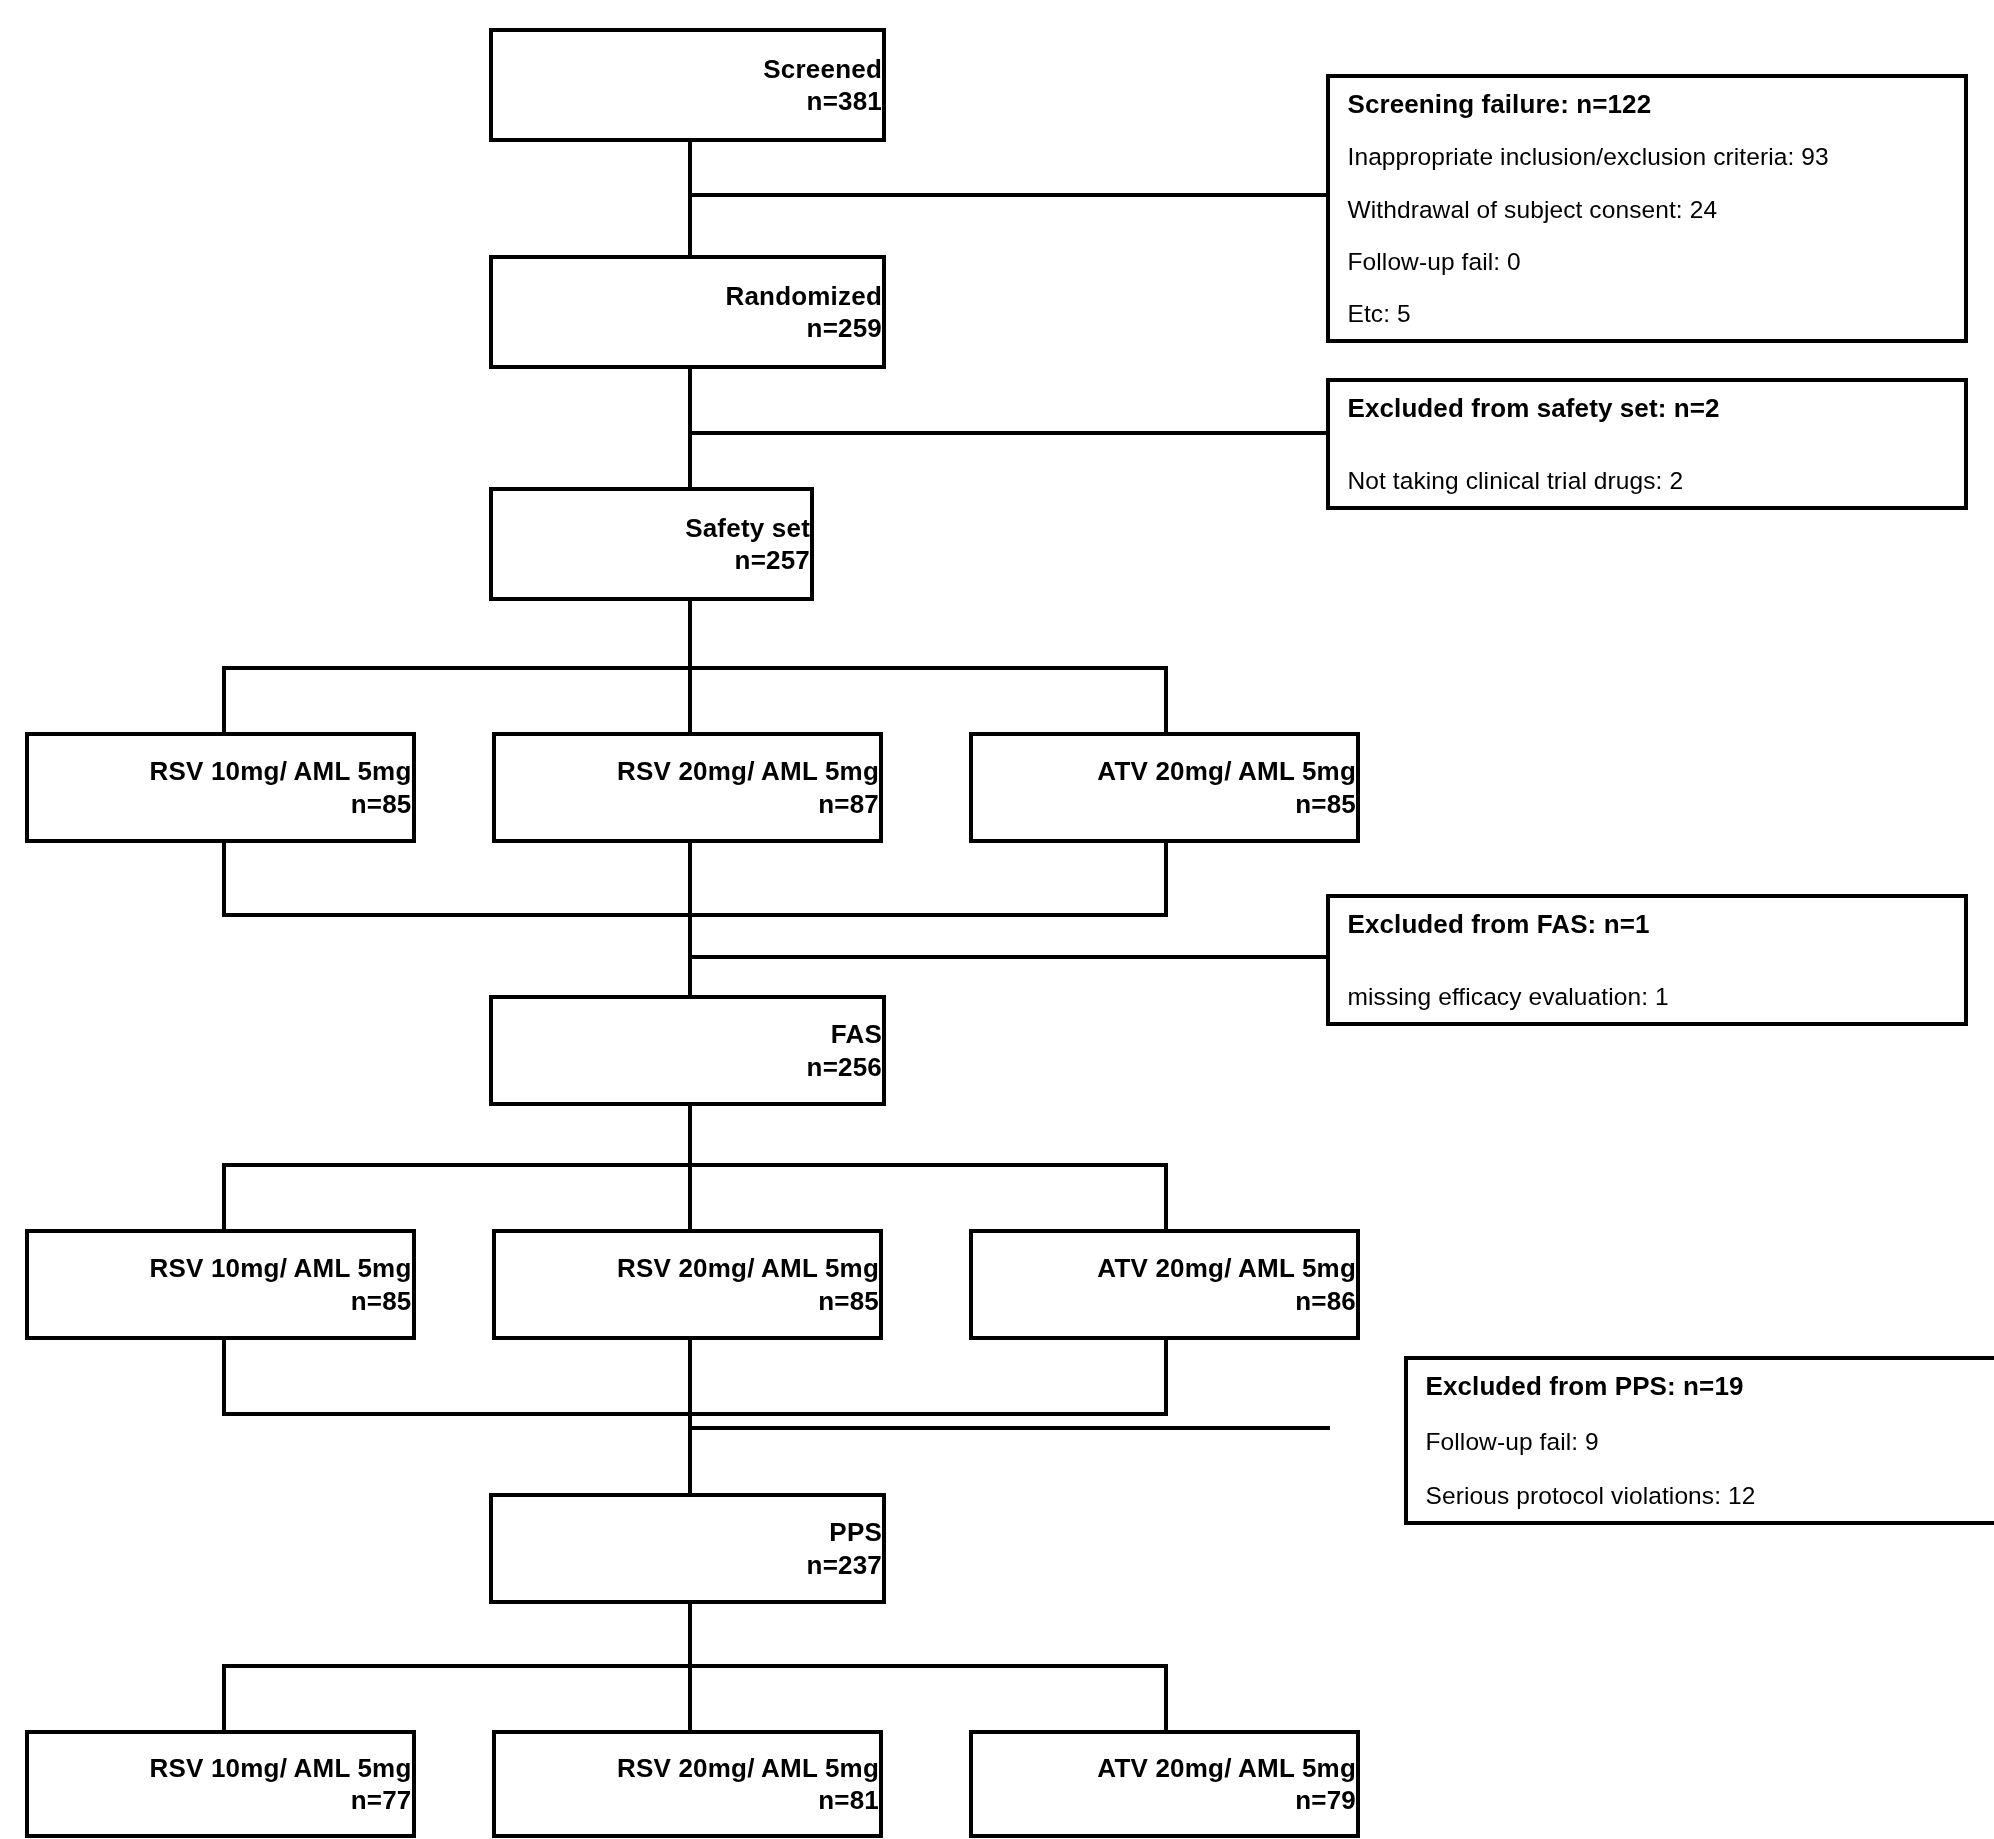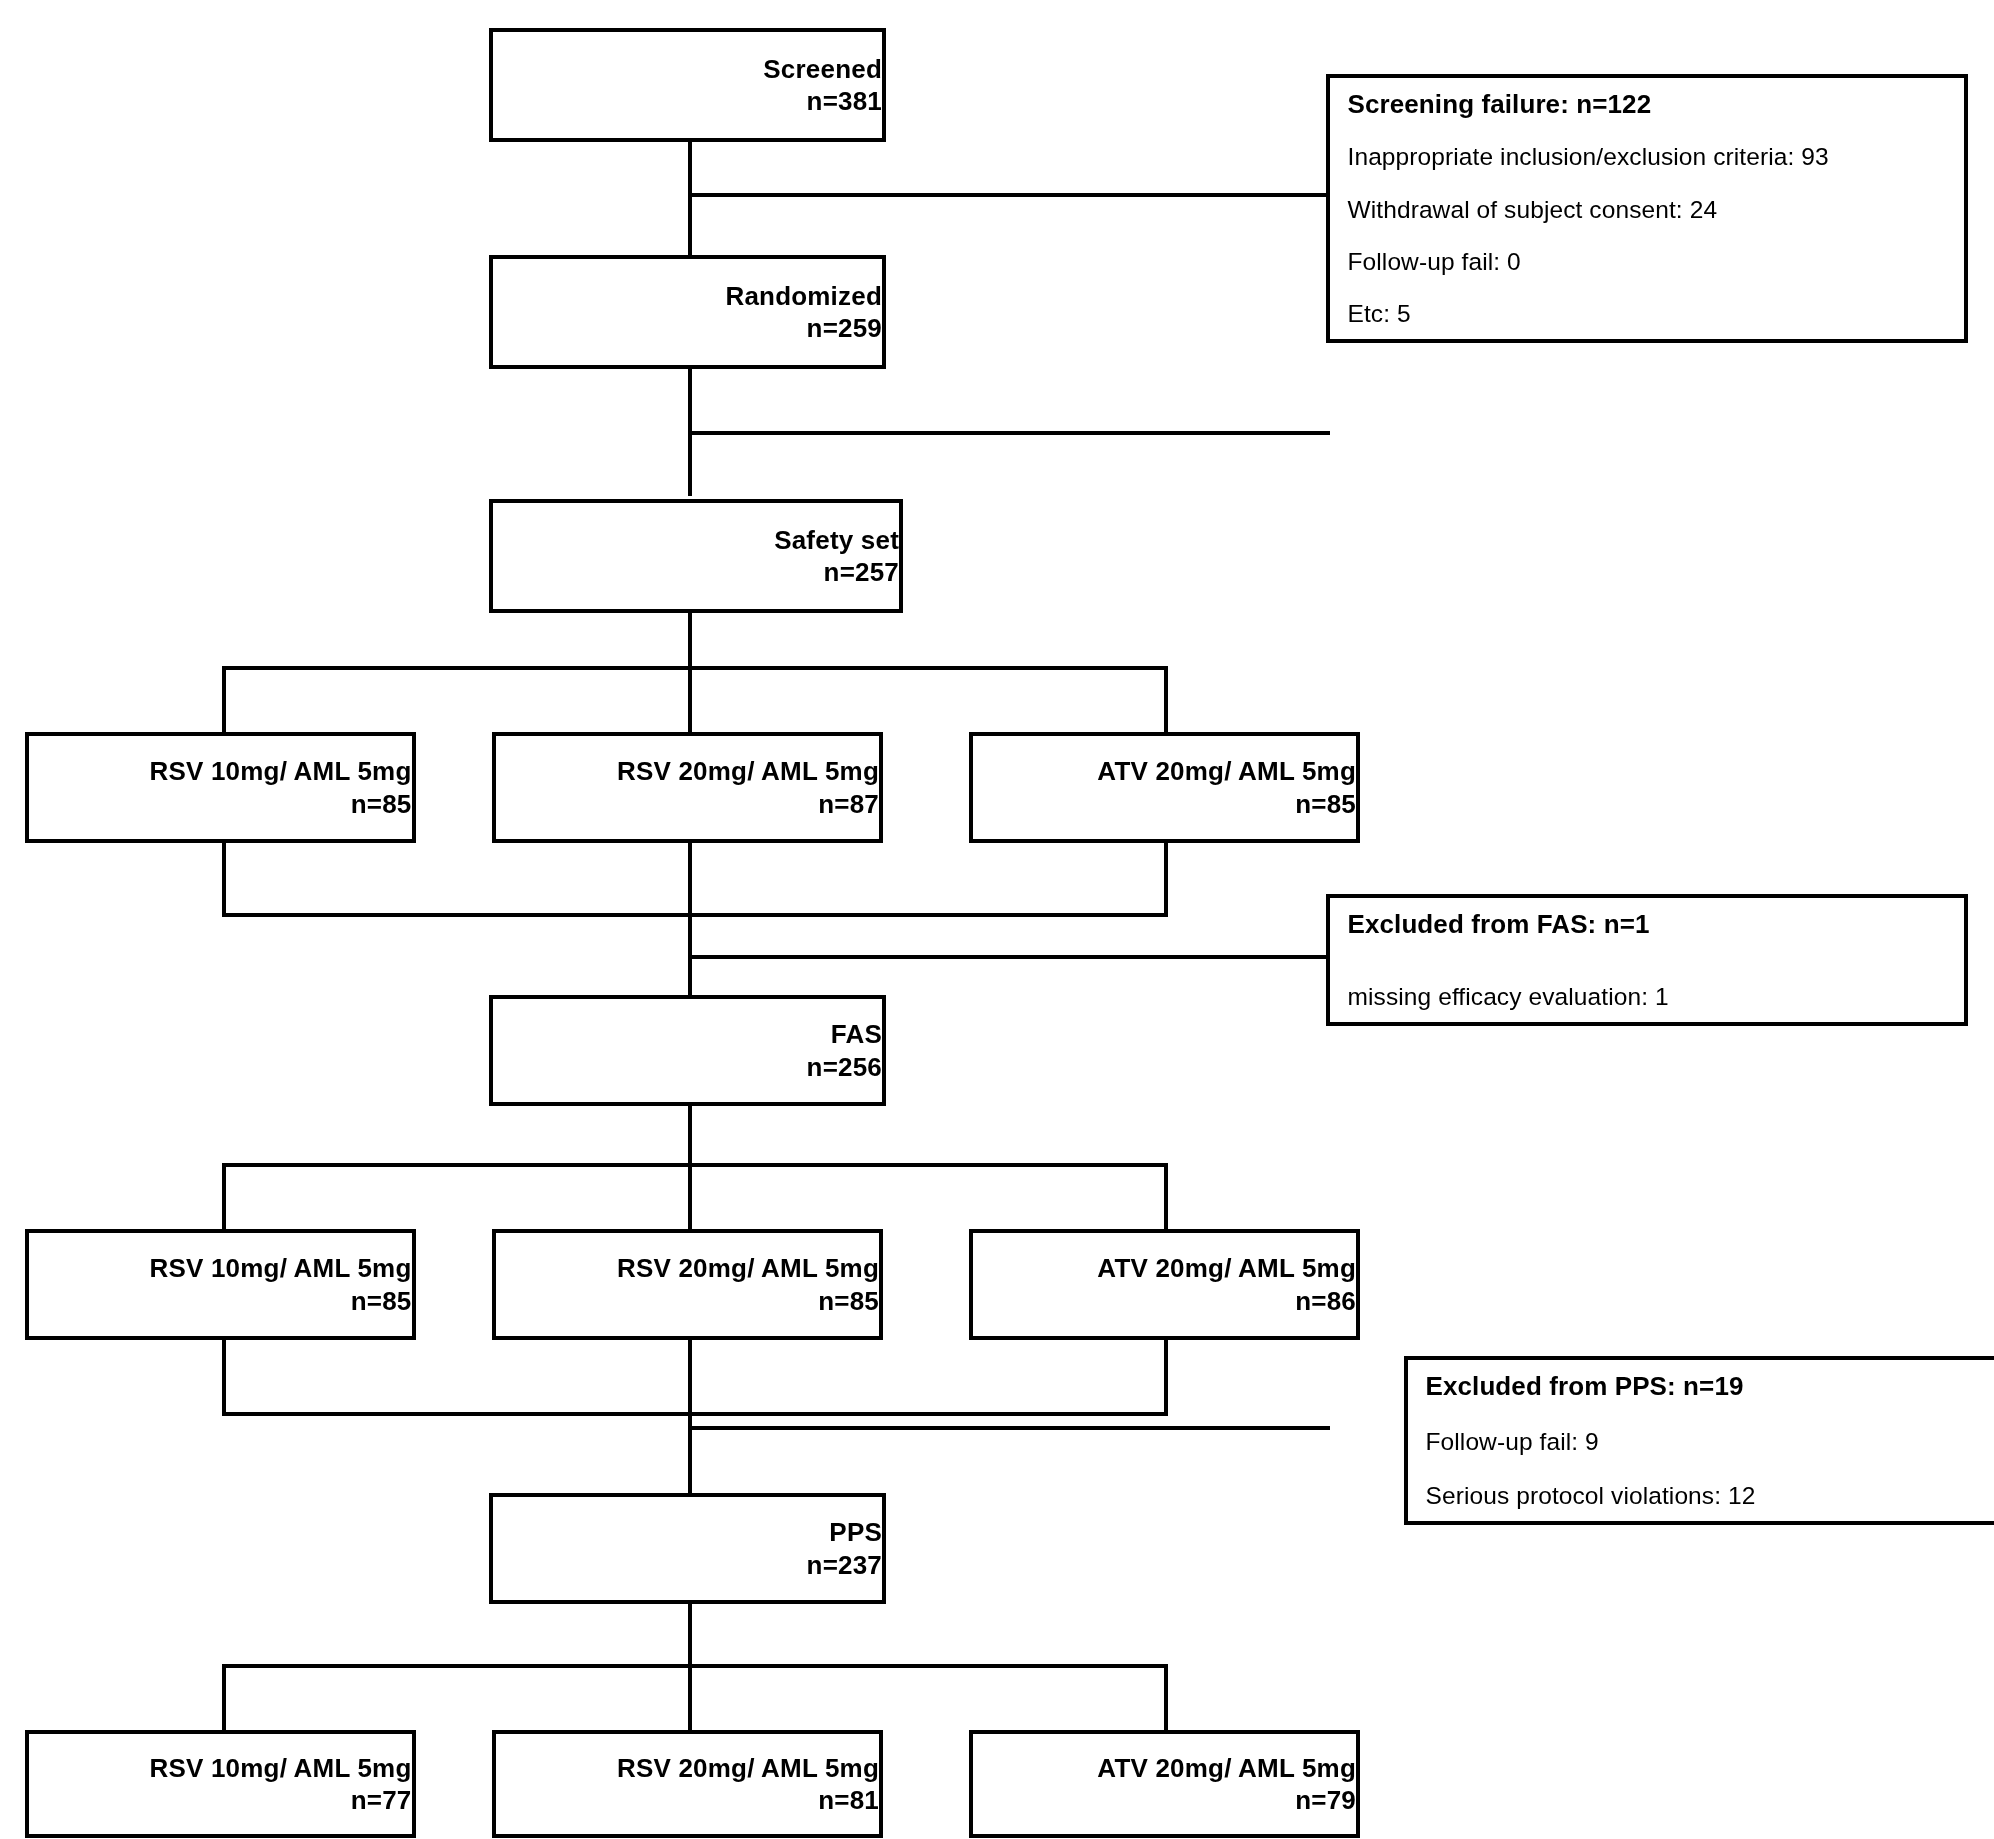--- a/index.html
+++ b/index.html
@@ -120,21 +120,21 @@
   <div class="box" style="left:489px; top:28px; width:397px; height:114px;">
     <div class="line1">Screened</div>
     <div class="line2">n=381</div>
   </div>
 
   <div class="box" style="left:489px; top:255px; width:397px; height:114px;">
     <div class="line1">Randomized</div>
     <div class="line2">n=259</div>
   </div>
 
-  <div class="box" style="left:489px; top:499px; width:414px; height:114px;">
+  <div class="box" style="left:489px; top:487px; width:325px; height:114px;">
     <div class="line1">Safety set</div>
     <div class="line2">n=257</div>
   </div>
 
   <div class="box" style="left:489px; top:995px; width:397px; height:111px;">
     <div class="line1">FAS</div>
     <div class="line2">n=256</div>
   </div>
 
   <div class="box" style="left:489px; top:1493px; width:397px; height:111px;">
@@ -143,20 +143,24 @@
   </div>
 
   <div class="sidebox" style="left:1326px; top:74px; width:642px; height:269px;">
     <div class="hdr">Screening failure: n=122</div>
     <div class="row">Inappropriate inclusion/exclusion criteria: 93</div>
     <div class="row">Withdrawal of subject consent: 24</div>
     <div class="row">Follow-up fail: 0</div>
     <div class="row">Etc: 5</div>
   </div>
 
+  <div class="sidebox" style="left:1326px; top:378px; width:642px; height:132px;">
+    <div class="hdr">Excluded from safety set: n=2</div>
+    <div class="row">Not taking clinical trial drugs: 2</div>
+  </div>
 
   <div class="sidebox" style="left:1326px; top:894px; width:642px; height:132px;">
     <div class="hdr">Excluded from FAS: n=1</div>
     <div class="row">missing efficacy evaluation: 1</div>
   </div>
 
   <div class="sidebox" style="left:1404px; top:1356px; width:642px; height:169px;">
     <div class="hdr">Excluded from PPS: n=19</div>
     <div class="row">Follow-up fail: 9</div>
     <div class="row">Serious protocol violations: 12</div>

